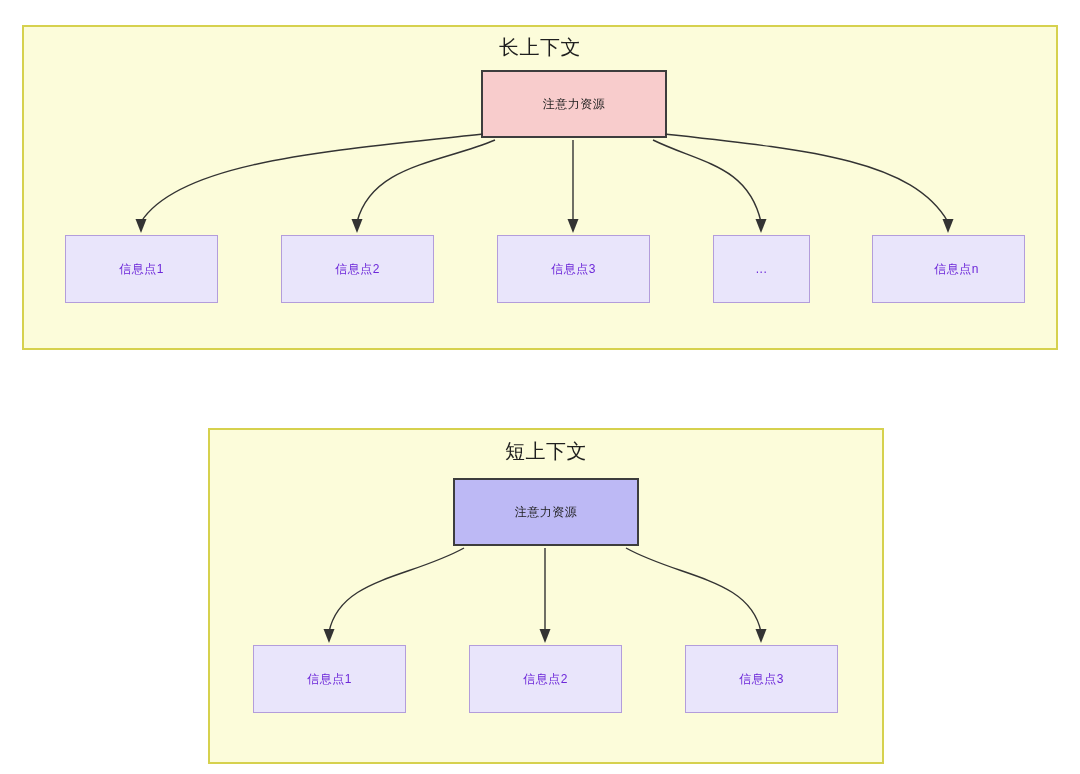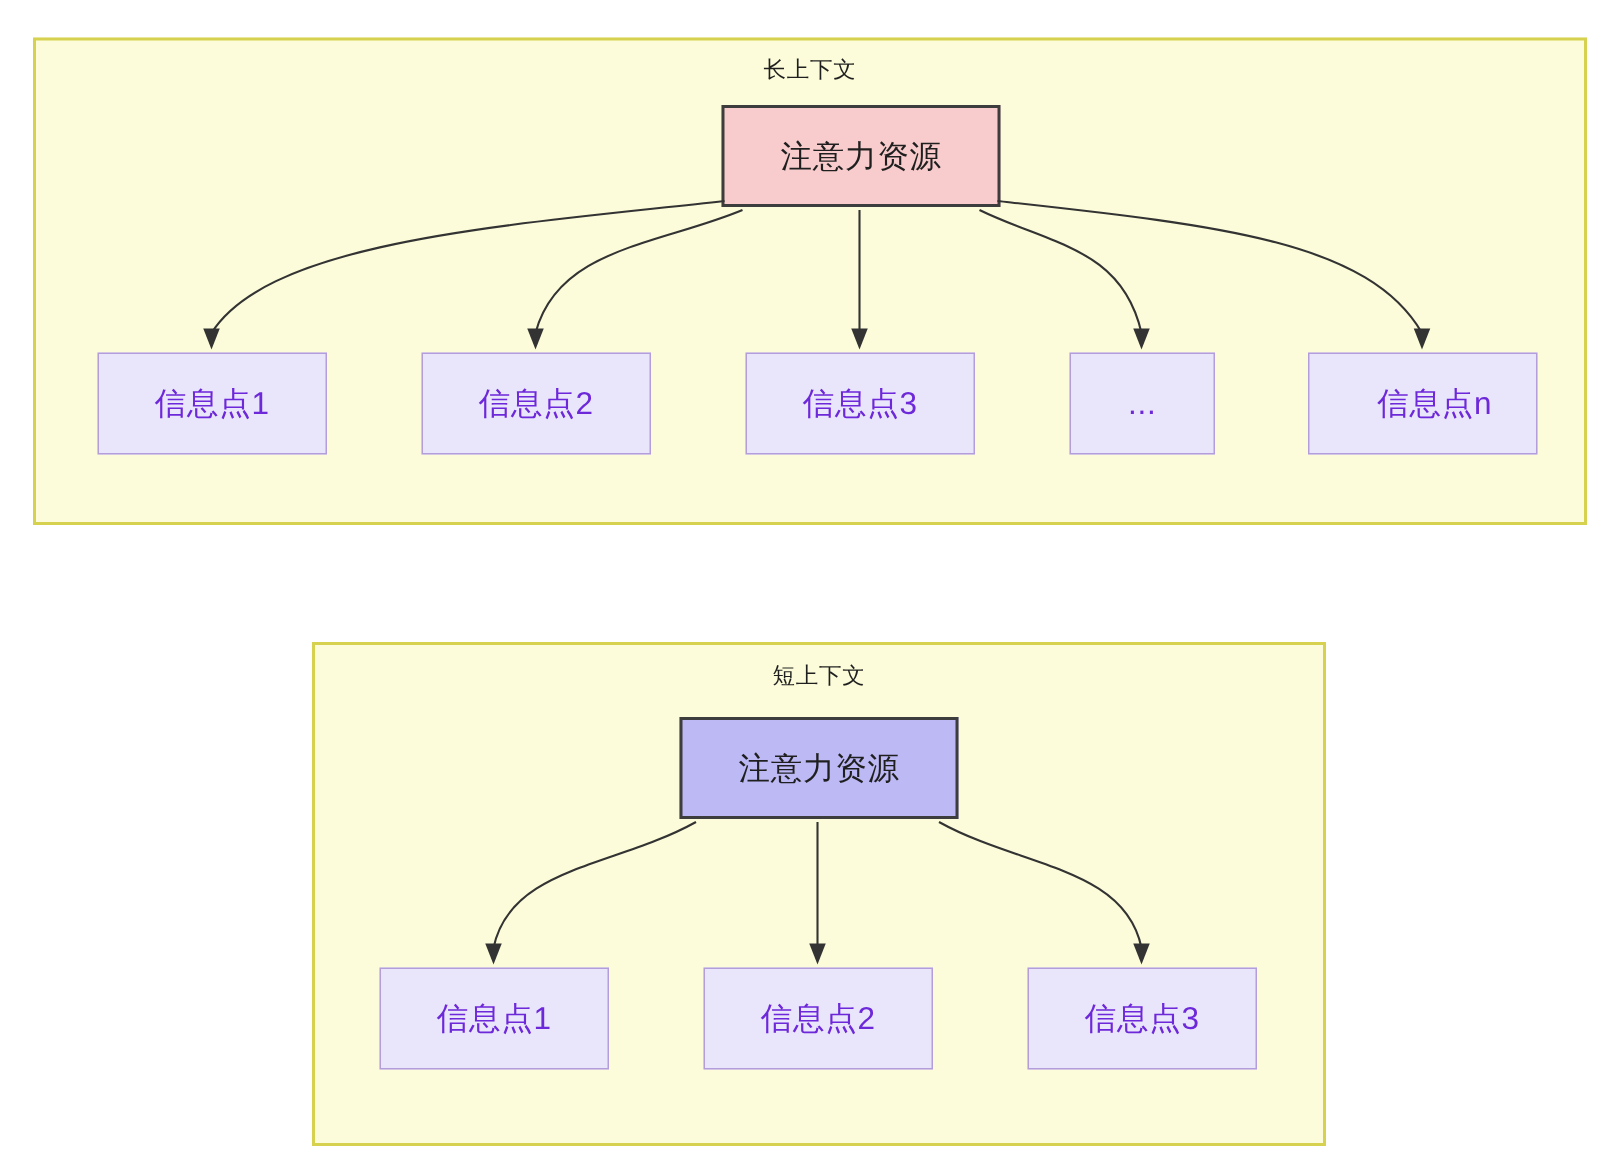--- a/index.html
+++ b/index.html
@@ -37,37 +37,37 @@
     left: 208px;
     top: 428px;
     width: 676px;
     height: 336px;
   }
   .group-title {
     position: absolute;
     left: 0;
     right: 0;
     text-align: center;
-    font-size: 15px;
+    font-size: 20px;
     line-height: 18px;
     color: #1f1f1f;
     letter-spacing: 0.5px;
     white-space: nowrap;
   }
   #group-long .group-title { top: 11px; }
   #group-short .group-title { top: 12px; }
 
   
   .node {
     position: absolute;
     box-sizing: border-box;
     display: flex;
     align-items: center;
     justify-content: center;
-    font-size: 21px;
+    font-size: 12px;
     line-height: 19px;
     letter-spacing: 0.5px;
     white-space: nowrap;
     text-align: center;
   }
   .node-attn-long {
     background: #f8cccc;
     border: 2.5px solid #3d3d3d;
     color: #1f1f1f;
   }

